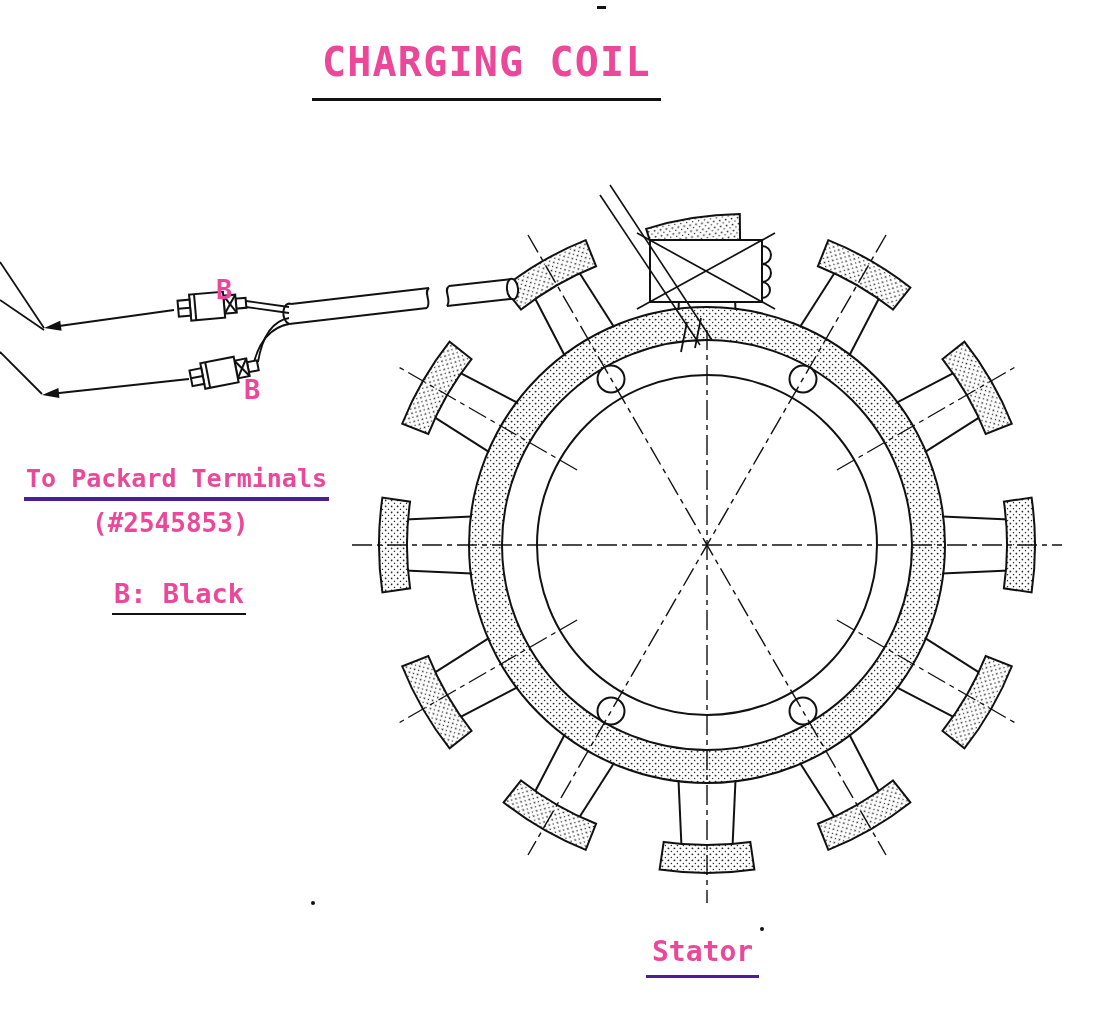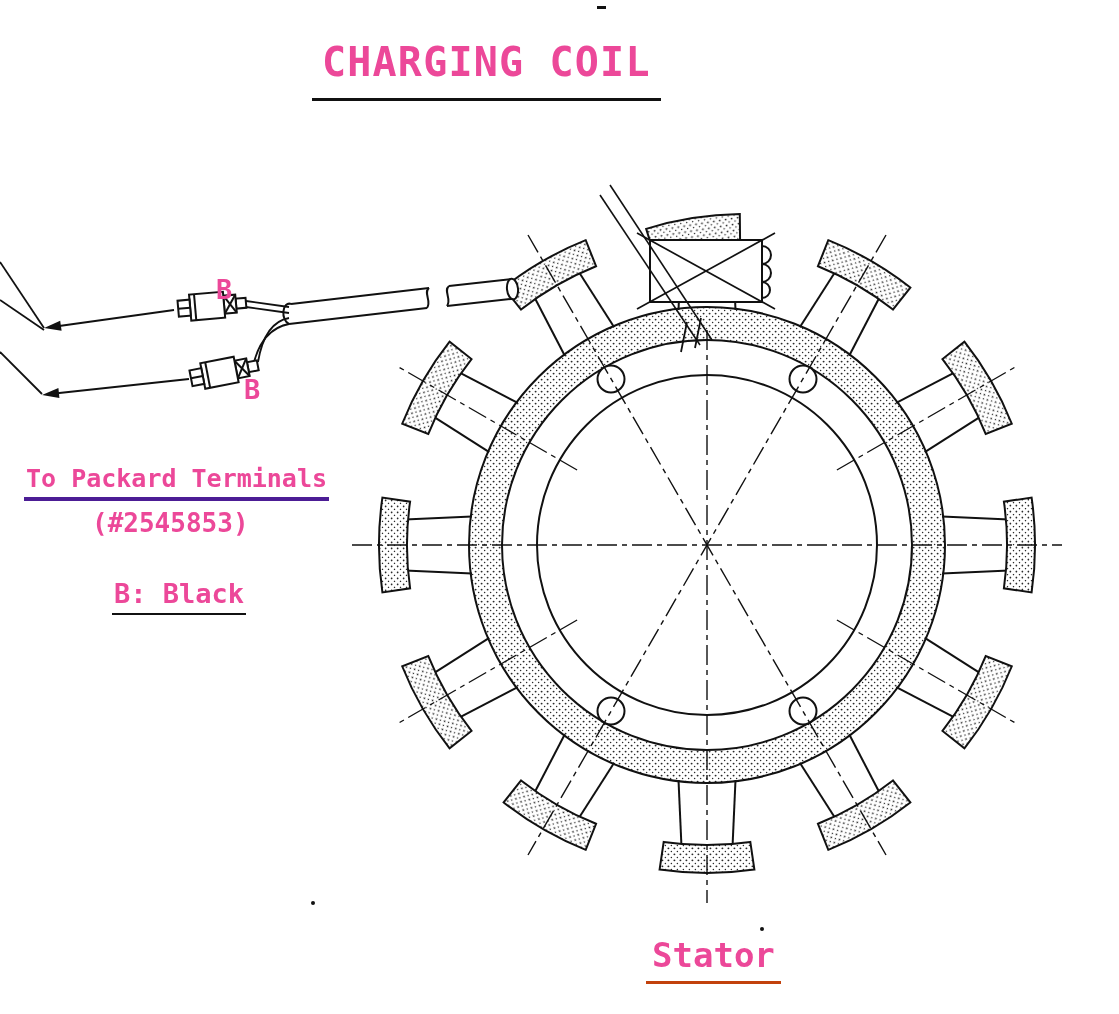--- a/index.html
+++ b/index.html
@@ -31,22 +31,22 @@
   .note1{
     left:24px;top:466px;font-size:25px;
     padding:0 2px 6px 2px;border-bottom:4px solid #4c1d95;
   }
   .note2{left:92px;top:510px;font-size:26px;}
   .note3{
     left:112px;top:560px;font-size:27px;
     padding:0 2px 6px 2px;border-bottom:2px solid #111;margin-top:20px;
   }
   .caption{
-    left:646px;top:938px;font-size:34px;
-    padding:0 6px 9px 6px;border-bottom:3px solid #c2410c;
+    left:646px;top:938px;font-size:28px;
+    padding:0 6px 9px 6px;border-bottom:3px solid #4c1d95;
   }
 </style>
 </head>
 <body>
 
 <div class="page">
 
   <svg width="1119" height="1014" viewBox="0 0 1119 1014">
     <defs>
       <pattern id="dots" width="6" height="6" patternUnits="userSpaceOnUse">

